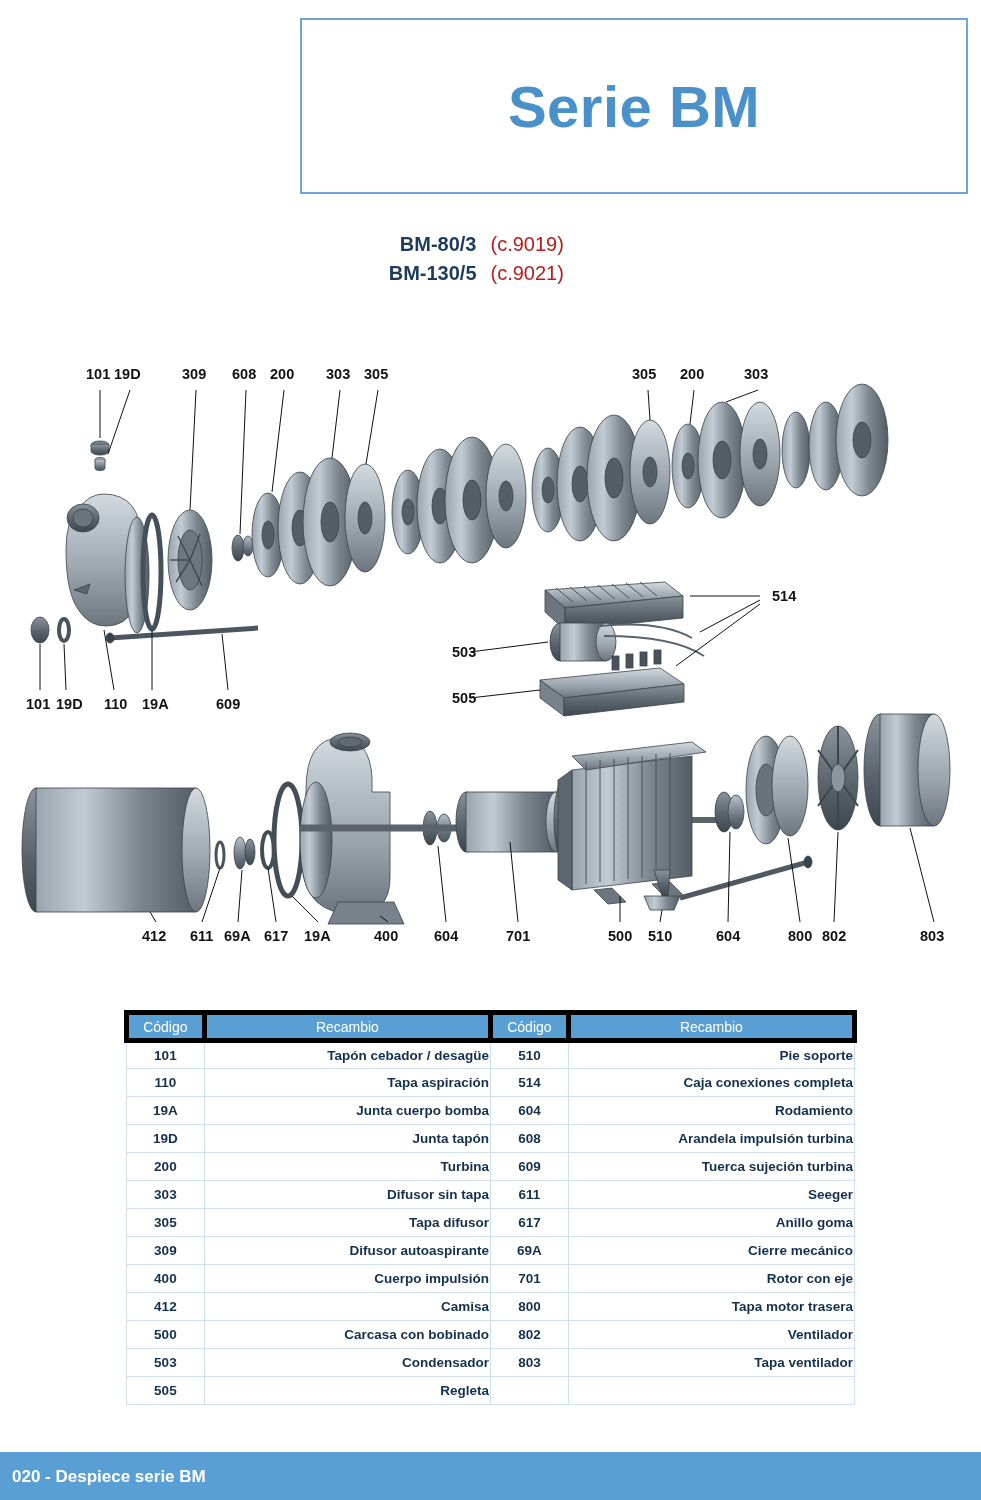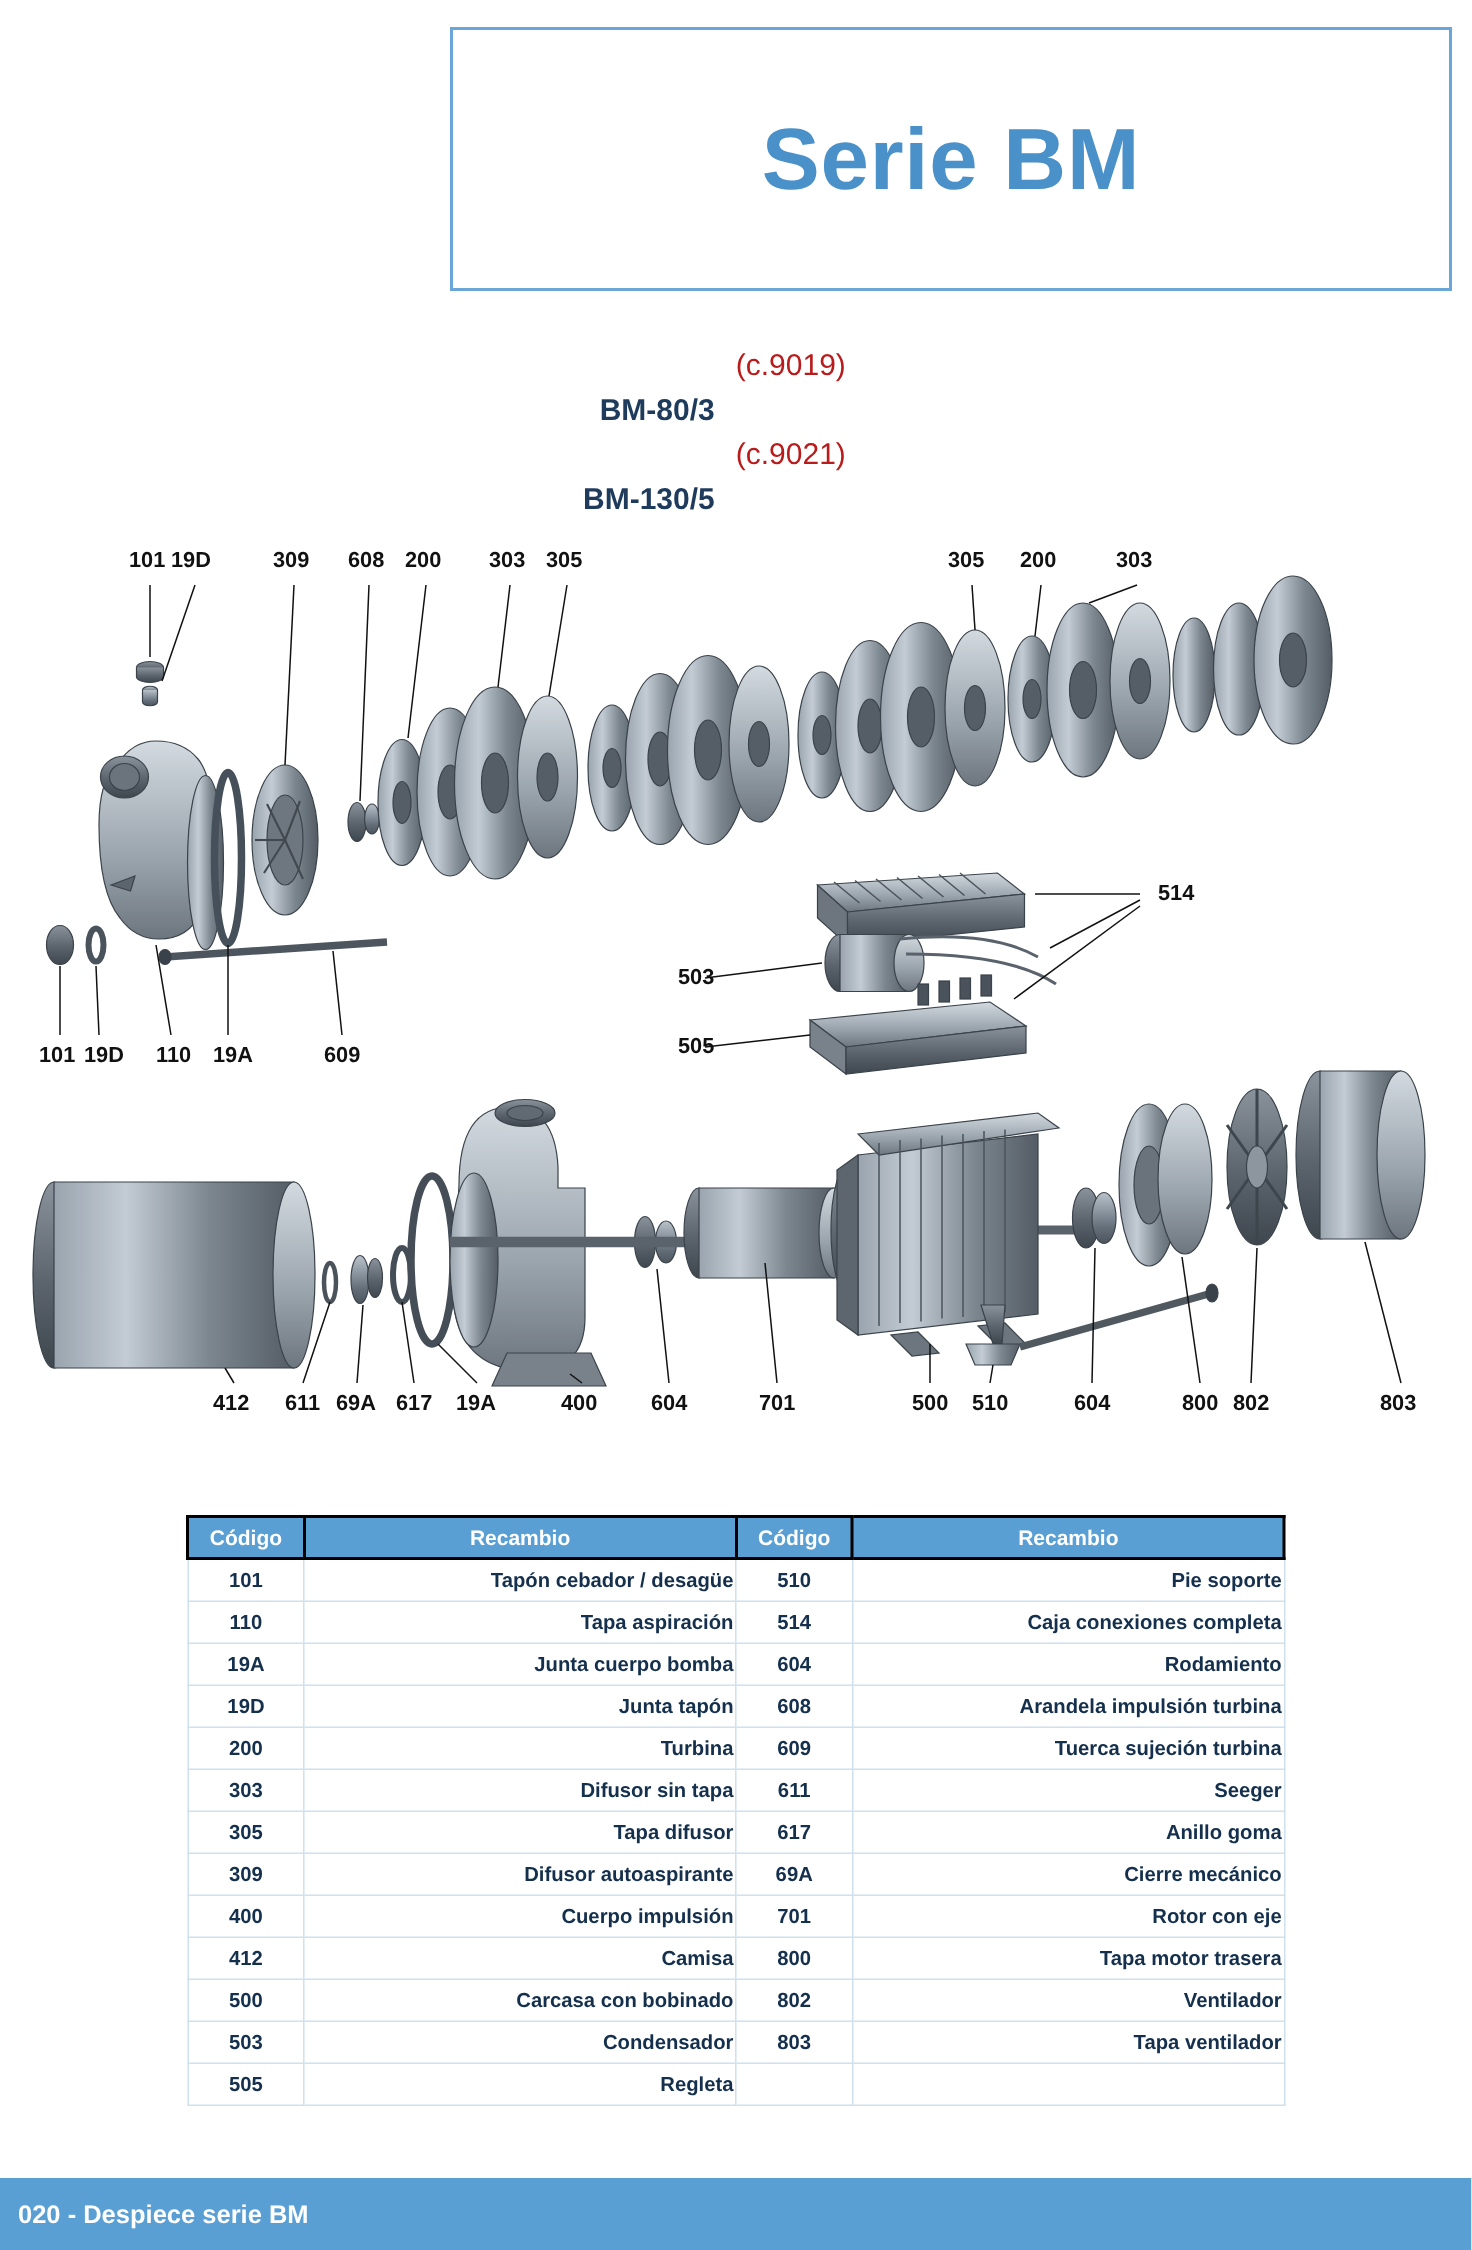--- a/index.html
+++ b/index.html
@@ -70,21 +70,20 @@
     justify-content: center;
     font-size: 20px;
     line-height: 1.45;
   }
   .model-name {
     width: 200px;
     text-align: right;
     font-weight: bold;
     color: #1f3b5c;
     padding-right: 14px;
-    margin-top: 30px;
   }
   .model-code {
     width: 200px;
     text-align: left;
     color: #b91c1c;
   }
 
   
   .diagram {
     position: absolute;
@@ -107,23 +106,23 @@
     width: 733px;
   }
   table.parts {
     border-collapse: collapse;
     width: 733px;
     font-size: 13.5px;
   }
   table.parts th {
     background: #5a9fd4;
     color: #ffffff;
-    font-weight: bold;
+    font-weight: normal;
     height: 28px;
-    border: 2px solid #000000;
+    border: 5px solid #000000;
     font-size: 14px;
   }
   table.parts td {
     border: 1px solid #cfe0ee;
     height: 28px;
     color: #15304d;
     font-weight: bold;
   }
   td.code {
     width: 78px;

